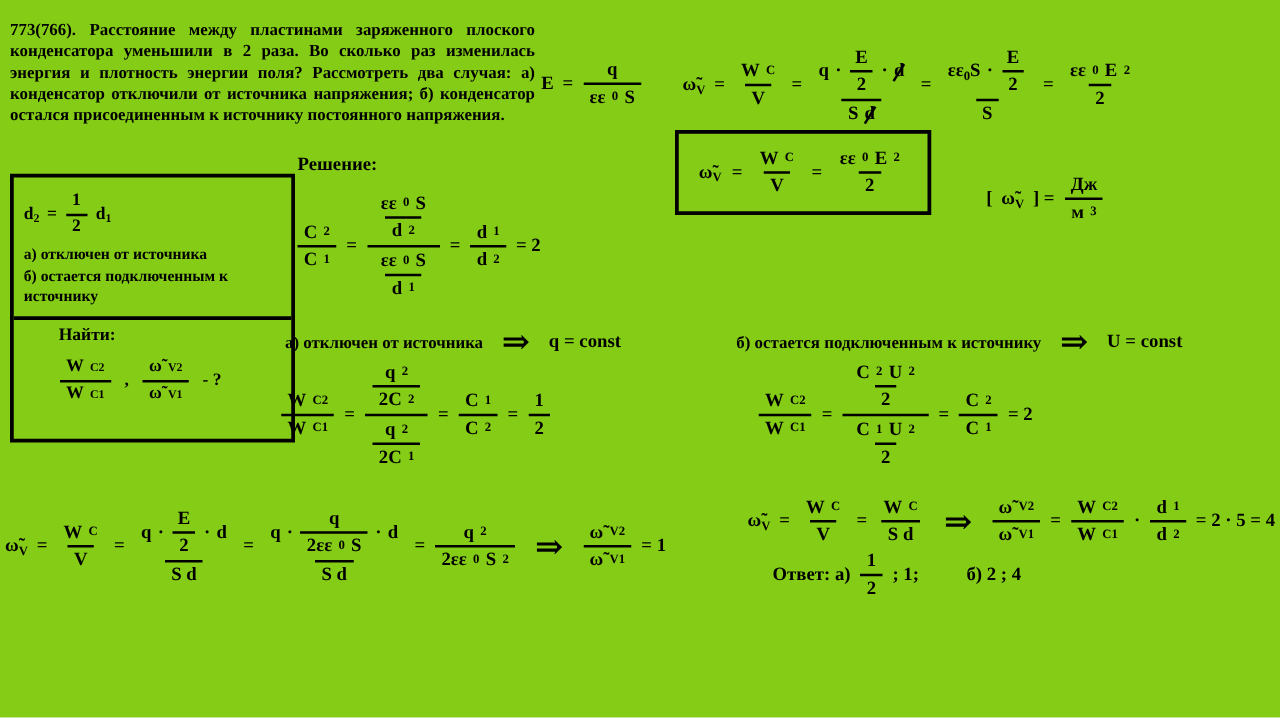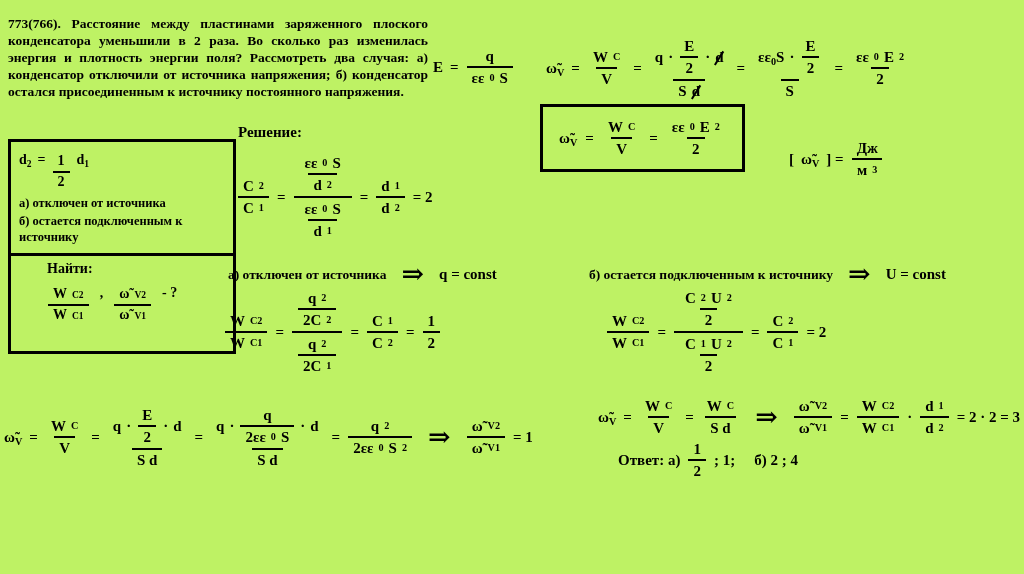--- a/index.html
+++ b/index.html
@@ -1,16 +1,16 @@
 <!DOCTYPE html>
 <html><head>
 <meta charset="utf-8">
 <style>
   html,body{margin:0;padding:0;background:#fff;}
-  .canvas{position:relative;width:1024px;height:574px;background:#bef264;overflow:hidden;
+  .canvas{position:relative;width:1024px;height:574px;background:#84cc16;overflow:hidden;
           font-family:"Liberation Serif","DejaVu Serif","DejaVu Sans",serif;font-weight:700;color:#000;}
   .prob{position:absolute;left:8px;top:15px;width:420px;font-size:13.5px;line-height:1.26;text-align:justify;}
   .h{position:absolute;white-space:nowrap;}
   .fx{position:absolute;display:flex;align-items:center;transform:translateY(-50%);gap:7px;
       font-size:15px;white-space:nowrap;}
   .tok{display:inline-block;}
   .frac{display:inline-flex;flex-direction:column;align-items:center;vertical-align:middle;margin:0 1px;}
   .frac>.num,.frac>.den{display:flex;align-items:center;justify-content:center;gap:5px;
       padding:1px 5px;line-height:1.2;white-space:nowrap;}
   .frac>.den{border-top:2px solid #000;}
@@ -22,24 +22,24 @@
   .arrow{font-size:27px;line-height:1;margin:0 8px;}
   .case-lbl{font-size:13.5px;}
   .wbox{position:absolute;left:540px;top:104px;border:3px solid #000;padding:10px 16px;
       display:flex;align-items:center;gap:8px;font-size:15px;white-space:nowrap;}
   .gbox{position:absolute;left:8px;top:139px;width:222px;border:3px solid #000;font-size:13px;}
   .gbox .sec{padding:5px 8px 8px 8px;}
   .gbox .sec1{min-height:80px;}
   .gbox .sec2{min-height:82px;padding-left:36px;}
   .gbox .divider{border-top:3px solid #000;}
   .gbox .lbl{font-size:14px;}
-  .grow{display:flex;gap:6px;margin:5px 0 4px 0;font-size:14px;}
+  .grow{display:flex;align-items:center;gap:6px;margin:5px 0 4px 0;font-size:14px;}
   .find-row{gap:10px;margin-top:8px;font-size:14px;}
   .case-line{margin-top:3px;line-height:1.25;font-size:12.5px;}
-  .ans-b{margin-left:12px;}
+  .ans-b{margin-left:31px;}
 </style>
 </head>
 <body>
 
 <div class="canvas">
 
   <div class="prob">773(766). Расстояние между пластинами заряженного плоского конденсатора уменьшили в 2 раза. Во сколько раз изменилась энергия и плотность энергии поля? Рассмотреть два случая: а) конденсатор отключили от источника напряжения; б) конденсатор остался присоединенным к источнику постоянного напряжения.</div>
 
   <div class="fx" style="left:433px;top:67px;">
     <span class="tok">E</span>
@@ -319,21 +319,21 @@
     <span class="tok">=</span>
     <span class="frac">
       <span class="num">W<sub>C2</sub></span>
       <span class="den">W<sub>C1</sub></span>
     </span>
     <span class="tok">·</span>
     <span class="frac">
       <span class="num">d<sub>1</sub></span>
       <span class="den">d<sub>2</sub></span>
     </span>
-    <span class="tok">= 2 · 2 = 3</span>
+    <span class="tok">= 2 · 5 = 4</span>
   </div>
 
   <div class="fx" style="left:618px;top:460px;">
     <span class="tok">Ответ: а)</span>
     <span class="frac">
       <span class="num">1</span>
       <span class="den">2</span>
     </span>
     <span class="tok">; 1;</span>
     <span class="tok ans-b">б) 2 ; 4</span>

